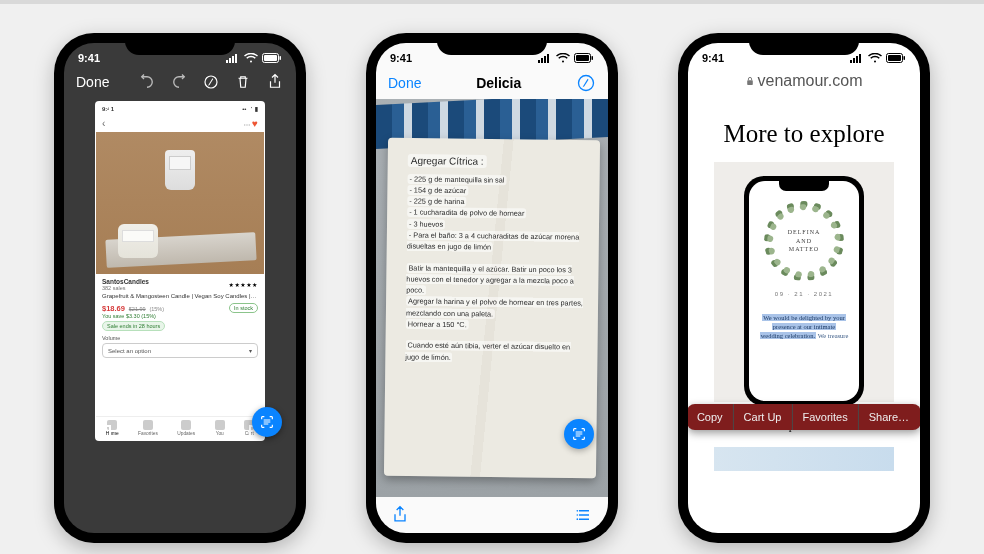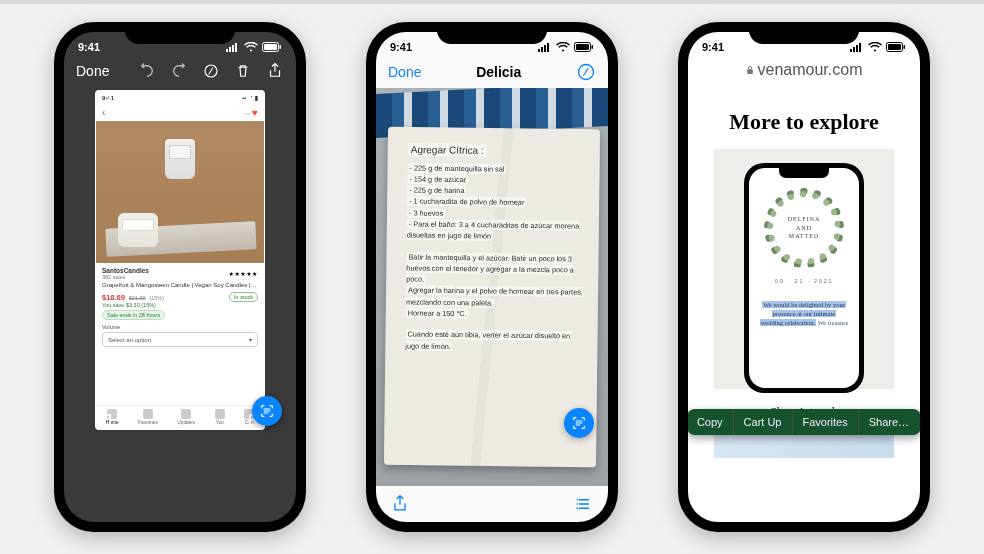--- a/index.html
+++ b/index.html
@@ -10,21 +10,21 @@
     height: 554px;
     overflow: hidden;
     position: relative;
   }
   .stage {
     position: relative;
     width: 984px; height: 554px;
     background: #f0f0f0;
     display: flex;
     justify-content: center;
-    align-items: flex-start;
+    align-items: center;
     gap: 60px;
     padding-top: 22px;
   }
   .topbar {
     position: absolute;
     top: 0; left: 0; right: 0; height: 4px;
     background: #d9d9d9;
   }
 
   
@@ -242,21 +242,21 @@
   .p3 .menu-icon span { display:block; width:16px; height:1px; background:#000; }
   .p3 .brand { font-family: Georgia, "Times New Roman", serif; font-size:14px; letter-spacing:1px; }
   .p3 .cart { position:relative; }
   .p3 .content {
     flex:1; overflow:hidden; padding:6px 14px 0;
     display:flex; flex-direction:column; align-items:center;
     position:relative;
   }
   .p3 h2 {
     font-family: Georgia, "Times New Roman", serif;
-    font-weight:700; font-size:22px; margin: 18px 0 14px;
+    font-weight:400; font-size:25px; margin: 18px 0 14px;
   }
   .p3 .product-frame {
     width: 180px; height: 240px;
     background: #efedea;
     display:flex; justify-content:center; align-items:flex-start;
     padding-top:14px;
     position:relative;
   }
   .p3 .inner-phone {
     width:120px; height:230px;
@@ -291,22 +291,22 @@
   .inv-date { font-size:6px; letter-spacing:1.5px; color:#777; margin-top:10px; }
   .inv-body {
     margin-top:16px; font-family: Georgia, serif;
     font-size:6.5px; color:#3b5b86; text-align:center;
     padding:0 10px; line-height:1.4;
   }
   .inv-body .hl { background:#a9c3e8; color:#1b3a66; padding:0 1px;}
   .p3 .action-menu {
     position:absolute;
     left:50%; transform:translateX(-50%);
-    top: 324px;
-    background:#14532d; color:#eee;
+    top: 308px;
+    background:#7f1d1d; color:#eee;
     border-radius:8px;
     display:flex; align-items:center;
     font-size:11px;
     box-shadow:0 3px 8px rgba(0,0,0,0.4);
     overflow:hidden;
     z-index:30;
   }
   .p3 .action-menu .mi {
     padding:7px 10px; white-space:nowrap;
     border-right:1px solid #4a4a4a;

